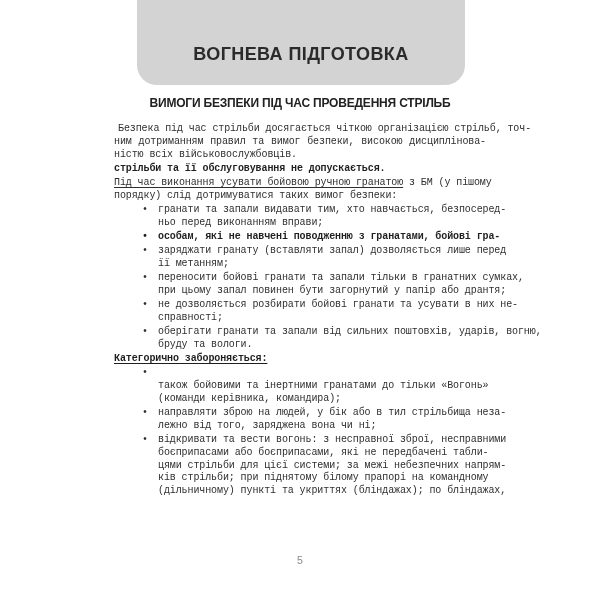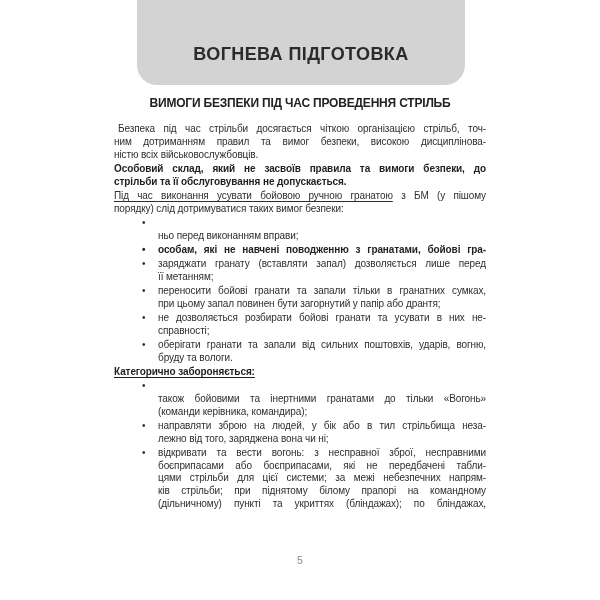--- a/index.html
+++ b/index.html
@@ -17,21 +17,21 @@
     position:absolute; left:114px; top:96px; width:372px; text-align:center;
     font-weight:700; font-size:12px; letter-spacing:-0.2px; color:#222222;
   }
   .col {
     position:absolute; left:114px; top:123px; width:372px;
     font-size:10px; letter-spacing:-0.1px;
   }
   .col > * + * { margin-top:1.2px; }
   .ln {
     line-height:12.9px; height:12.9px; white-space:nowrap;
-    text-align:justify; text-align-last:justify;
+    text-align:justify; text-align-last:justify;font-family:Liberation Mono, monospace;
   }
   .ln.end { text-align:right; text-align-last:left; }
   .ind { text-indent:4px; }
   .bl { position:relative; padding-left:44px; }
   .mk { position:absolute; left:28px; top:0; }
   .bold { font-weight:700; color:#1f1f1f; }
   .ul { text-decoration:underline; text-underline-offset:2px; }
   .pnum {
     position:absolute; top:554px; left:114px; width:372px; text-align:center;
     font-size:10.5px; color:#8a8a8a;
@@ -48,31 +48,30 @@
 
 <div class="col">
 
   <div>
     <div class="ln ind">Безпека під час стрільби досягається чіткою організацією стрільб, точ-</div>
     <div class="ln">ним дотриманням правил та вимог безпеки, високою дисциплінова-</div>
     <div class="ln end">ністю всіх військовослужбовців.</div>
   </div>
 
   <div class="bold">
-    <div class="ln">Особовий склад, який не засвоїв правила та вимоги безпеки, до</div>
     <div class="ln end">стрільби та її обслуговування не допускається.</div>
   </div>
 
   <div>
     <div class="ln"><span class="ul">Під час виконання усувати бойовою ручною гранатою</span><span> з БМ (у пішому</span></div>
     <div class="ln end">порядку) слід дотримуватися таких вимог безпеки:</div>
   </div>
 
   <div>
-    <div class="ln bl"><span class="mk">•</span></div>
+    <div class="ln bl"><span class="mk">•</span><span>гранати та запали видавати тим, хто навчається, безпосеред-</span></div>
     <div class="ln end bl">ньо перед виконанням вправи;</div>
   </div>
 
   <div class="bold">
     <div class="ln bl"><span class="mk">•</span><span>особам, які не навчені поводженню з гранатами, бойові гра-</span></div>
   </div>
 
   <div>
     <div class="ln bl"><span class="mk">•</span><span>заряджати гранату (вставляти запал) дозволяється лише перед</span></div>
     <div class="ln end bl">її метанням;</div>

